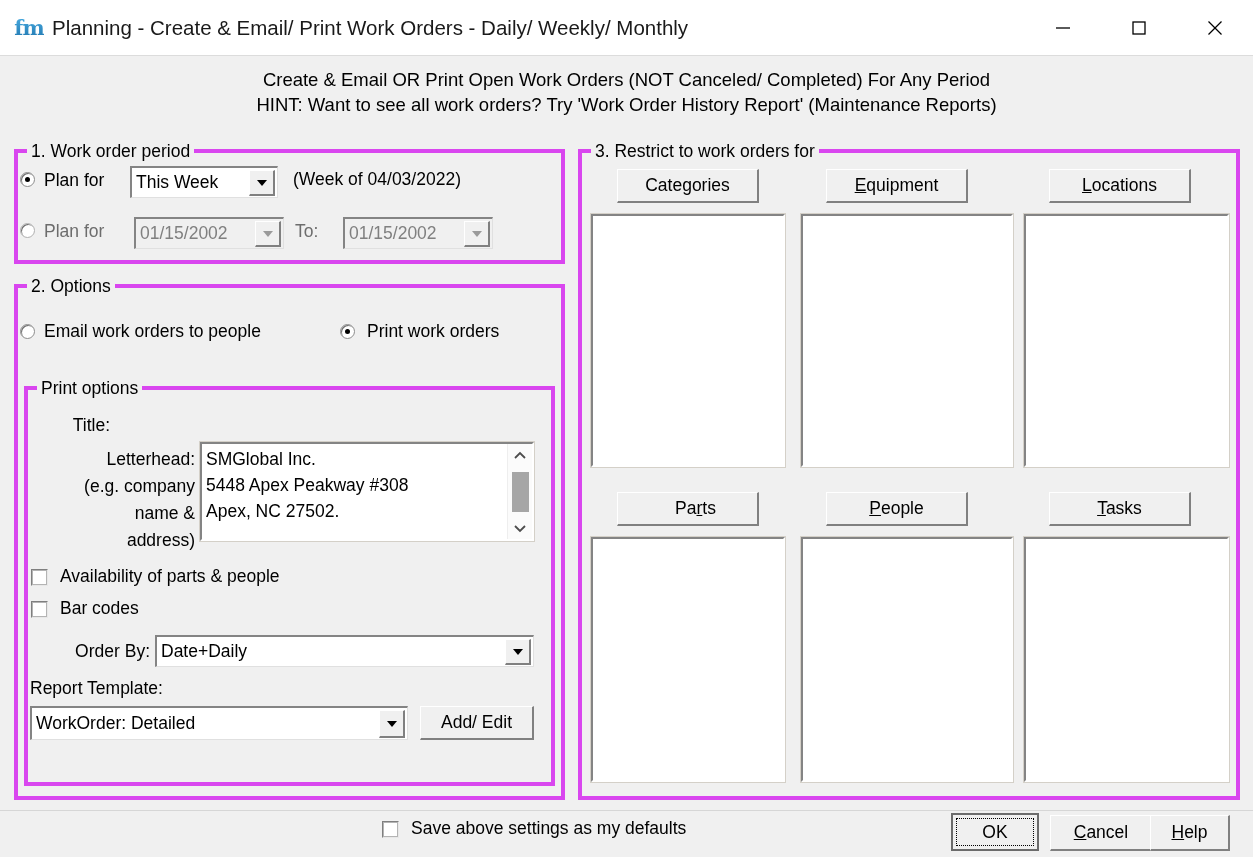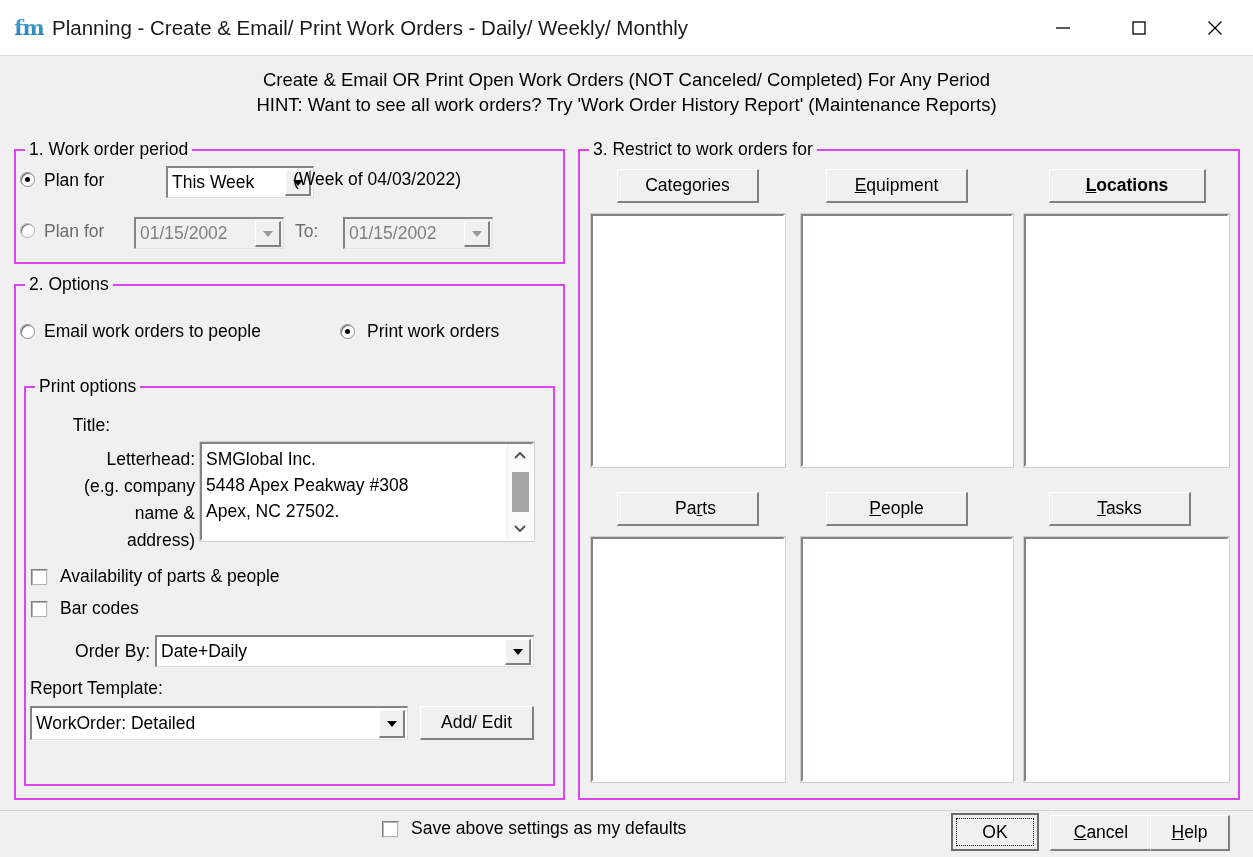--- a/index.html
+++ b/index.html
@@ -38,21 +38,21 @@
 
   
   .dlg { position:relative; width:1253px; height:801px; background:#f0f0f0; }
 
   .hdrtext {
     text-align:center; font-size:18.5px; line-height:25px;
     padding-top:11px; color:#000;
   }
 
   
-  .group { position:absolute; border:2px solid #d946ef; }
+  .group { position:absolute; border:4px solid #d946ef; }
   .group > .glabel {
     position:absolute; top:-12px; left:9px;
     background:#f0f0f0; padding:0 4px;
     font-size:17.5px; color:#000; white-space:nowrap;
   }
 
   
   .radio { position:absolute; width:15px; height:15px; border-radius:50%;
            background:#fff; border:1px solid #8d8d8d;
            box-shadow: inset 1px 1px 0 #707070, inset -1px -1px 0 #ffffff; }
@@ -163,21 +163,21 @@
   <div class="hdrtext">Create &amp; Email OR Print Open Work Orders (NOT Canceled/ Completed) For Any Period</div>
   <div class="hdrtext" style="padding-top:0">HINT: Want to see all work orders? Try 'Work Order History Report' (Maintenance Reports)</div>
 
   <div class="group" style="left:14px; top:93px; width:551px; height:115px;">
     <div class="glabel">1. Work order period</div>
   </div>
 
   <div class="radio on" style="left:20px; top:116px;"></div>
   <div class="lbl" style="left:44px; top:114px;">Plan for</div>
 
-  <div class="txtin" style="left:130px; top:110px; width:148px; height:32px;margin-left:36px;">
+  <div class="txtin" style="left:130px; top:110px; width:148px; height:32px;">
     <span>This Week</span>
     <div class="cbobtn" style="height:26px;">
       <span class="arrowdn"></span>
     </div>
   </div>
   <div class="lbl" style="left:293px; top:113px;">(Week of 04/03/2022)</div>
 
   <div class="radio dis" style="left:20px; top:167px;"></div>
   <div class="lbl dis" style="left:44px; top:165px;">Plan for</div>
 
@@ -265,21 +265,21 @@
   <div class="group" style="left:578px; top:93px; width:662px; height:651px;">
     <div class="glabel">3. Restrict to work orders for</div>
   </div>
 
   <div class="btn" style="left:617px; top:113px; width:142px; height:34px;">
     <span>Cate<span class="u">g</span>ories</span>
   </div>
   <div class="btn" style="left:826px; top:113px; width:142px; height:34px;">
     <span><span class="u">E</span>quipment</span>
   </div>
-  <div class="btn" style="left:1049px; top:113px; width:157px; height:34px;font-weight:bold;">
+  <div class="btn" style="left:1049px; top:113px; width:142px; height:34px;">
     <span><span class="u">L</span>ocations</span>
   </div>
 
   <div class="sunken" style="left:591px; top:158px; width:194px; height:253px;"></div>
   <div class="sunken" style="left:801px; top:158px; width:212px; height:253px;"></div>
   <div class="sunken" style="left:1024px; top:158px; width:205px; height:253px;"></div>
 
   <div class="btn" style="left:617px; top:436px; width:142px; height:34px;padding-left:16px;">
     <span>Pa<span class="u">r</span>ts</span>
   </div>

